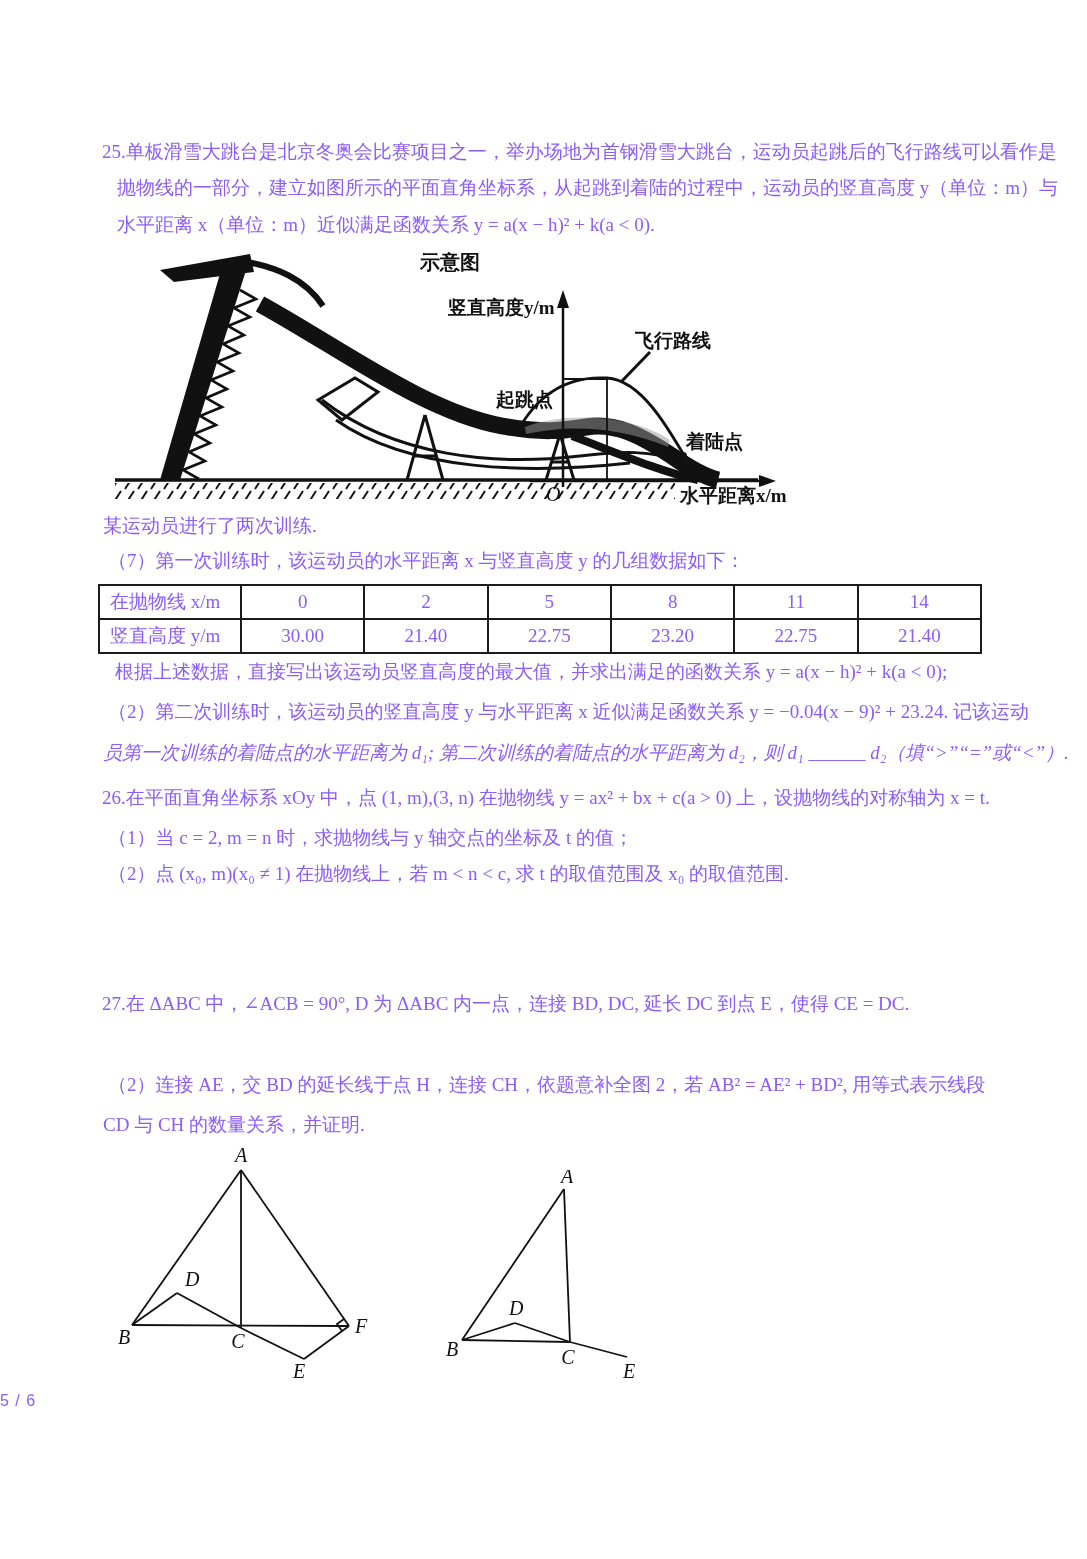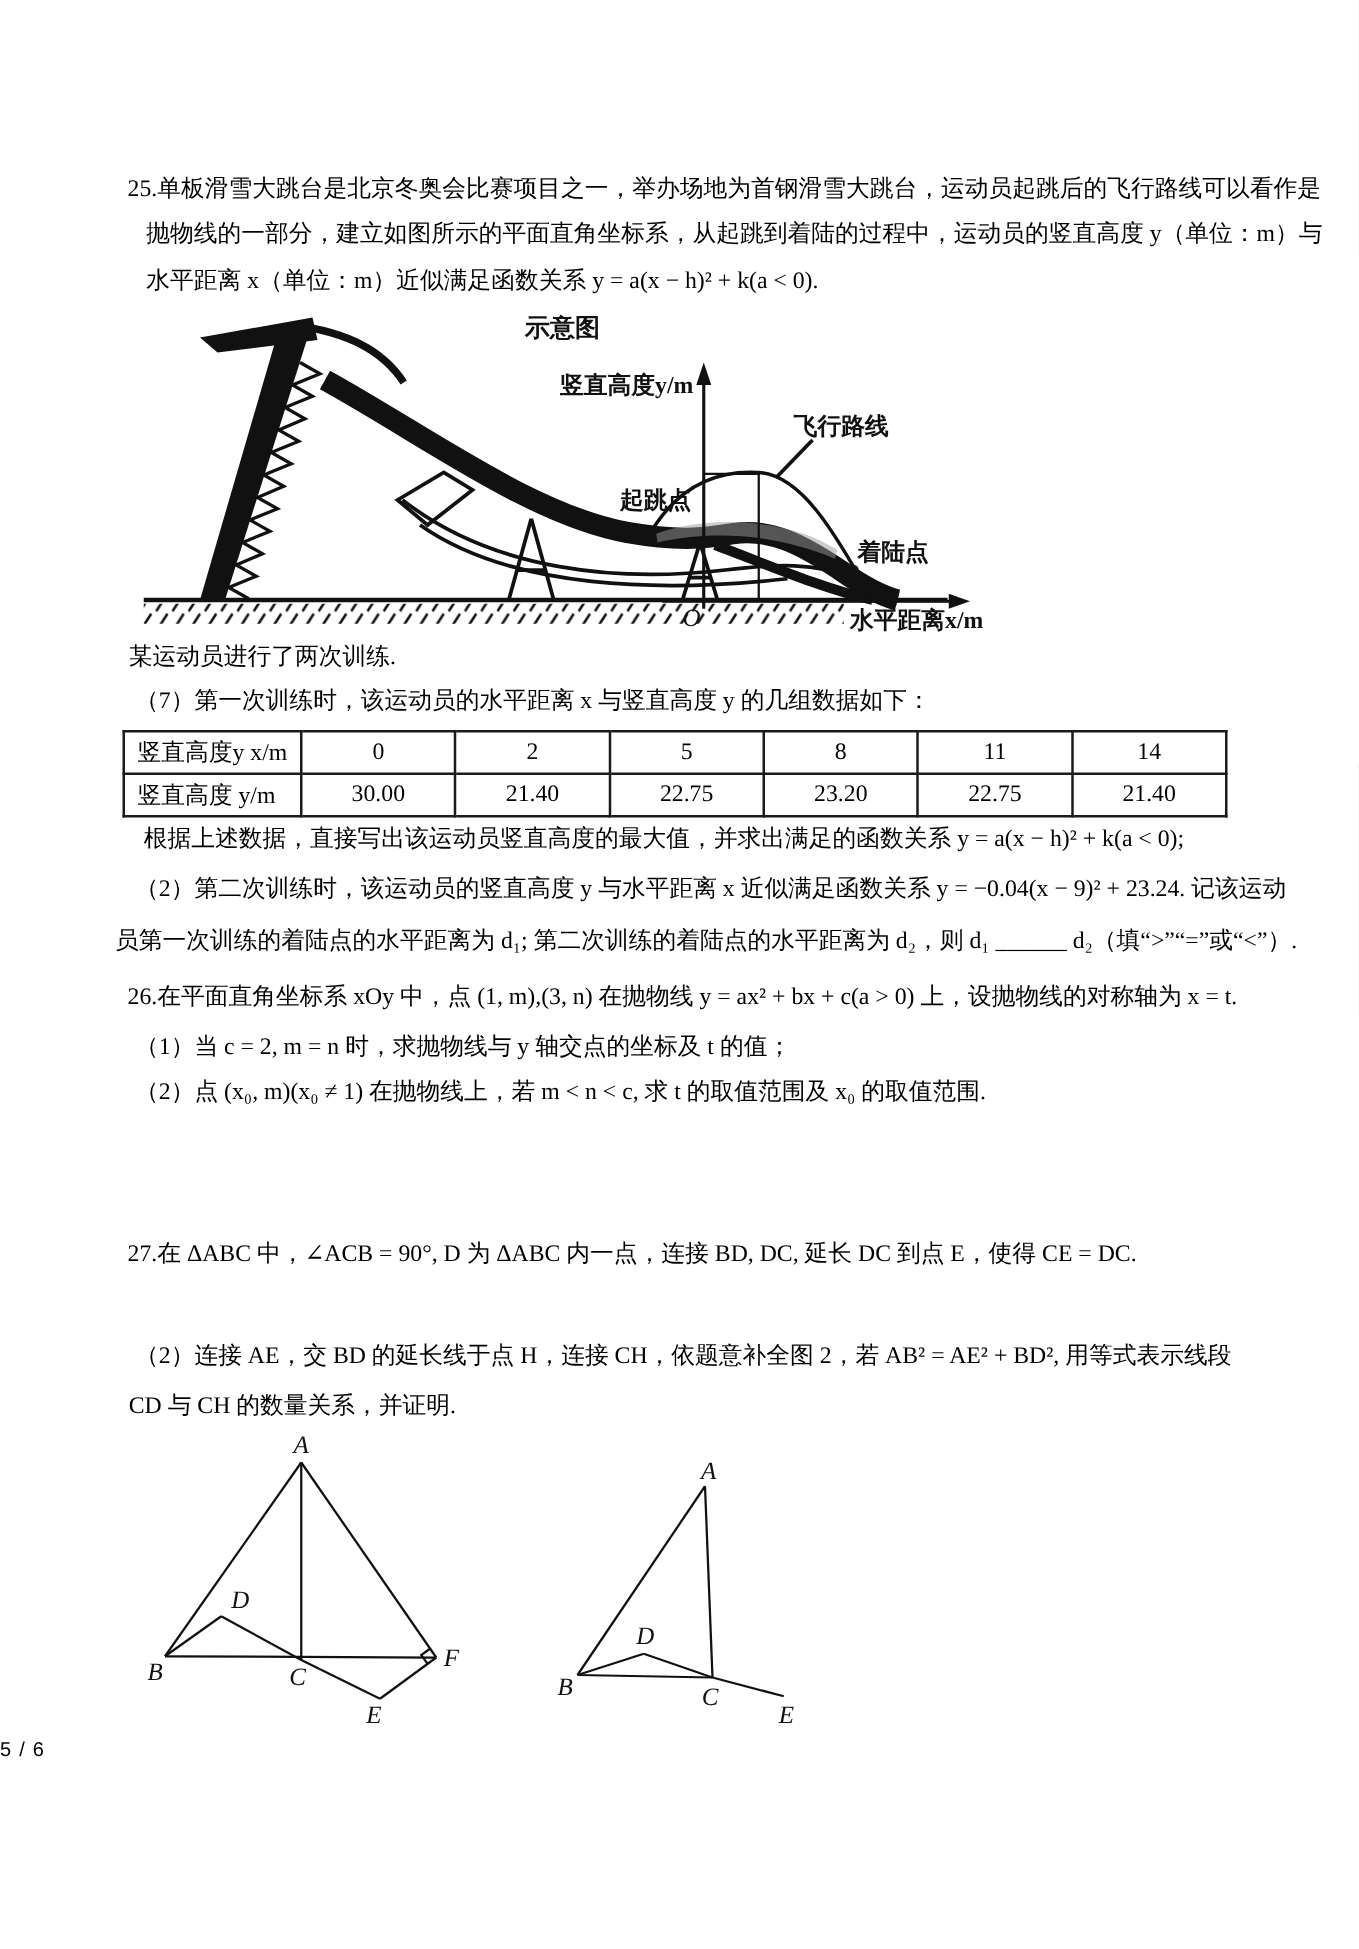--- a/index.html
+++ b/index.html
@@ -1,17 +1,17 @@
 <!DOCTYPE html>
 <html><head>
 <meta charset="utf-8">
 <style>
   html,body{margin:0;padding:0;background:#e8e8e8;}
   .page{position:relative;width:1087px;height:1559px;background:#ffffff;margin:0 auto;
-        font-family:"Liberation Serif","DejaVu Serif",serif;color:#000000;overflow:hidden;}
+        font-family:"Liberation Serif","DejaVu Serif",serif;color:#8b5cf6;overflow:hidden;}
   .tl{position:absolute;font-size:19px;line-height:1.3;white-space:nowrap;}
   .fig-svg{position:absolute;}
   svg text{font-family:"Liberation Serif","DejaVu Serif",serif;fill:#111;}
   .lbl{font-weight:600;font-size:19px;}
   .title{font-weight:700;font-size:20px;}
   .vlabel{font-style:italic;font-size:20px;}
   table.datatbl{position:absolute;left:98px;top:584px;border-collapse:collapse;table-layout:fixed;width:884px;}
   table.datatbl td{border:2px solid #1b1b1b;height:32px;font-size:19px;text-align:center;padding:0;}
   table.datatbl td.hd{text-align:left;padding-left:10px;width:130px;}
   .pagenum{position:absolute;top:1392px;left:0;width:100%;text-align:left;
@@ -93,21 +93,21 @@
     <text class="vlabel" x="436" y="251">O</text>
     <text class="lbl" x="570" y="252">水平距离x/m</text>
   </svg>
 
   <div class="tl" style="left:103px;top:514px;text-align:center;">某运动员进行了两次训练.</div>
   <div class="tl" style="left:108px;top:549px;">（7）第一次训练时，该运动员的水平距离 x 与竖直高度 y 的几组数据如下：</div>
 
   <table class="datatbl">
     <tbody>
         <tr>
-      <td class="hd">竖直高度y x/m</td>
+      <td class="hd">在抛物线 x/m</td>
       <td>0</td>
       <td>2</td>
       <td>5</td>
       <td>8</td>
       <td>11</td>
       <td>14</td>
     </tr>
     <tr>
       <td class="hd">竖直高度 y/m</td>
       <td>30.00</td>
@@ -115,21 +115,21 @@
       <td>22.75</td>
       <td>23.20</td>
       <td>22.75</td>
       <td>21.40</td>
     </tr>
   </tbody>
     </table>
 
   <div class="tl" style="left:115px;top:660px;">根据上述数据，直接写出该运动员竖直高度的最大值，并求出满足的函数关系 y = a(x − h)² + k(a &lt; 0);</div>
   <div class="tl" style="left:108px;top:700px;">（2）第二次训练时，该运动员的竖直高度 y 与水平距离 x 近似满足函数关系 y = −0.04(x − 9)² + 23.24. 记该运动</div>
-  <div class="tl" style="left:92px;top:741px;">员第一次训练的着陆点的水平距离为 d₁; 第二次训练的着陆点的水平距离为 d₂，则 d₁ ______ d₂（填“&gt;”“=”或“&lt;”）.</div>
+  <div class="tl" style="left:103px;top:741px;font-style:italic;">员第一次训练的着陆点的水平距离为 d₁; 第二次训练的着陆点的水平距离为 d₂，则 d₁ ______ d₂（填“&gt;”“=”或“&lt;”）.</div>
 
   <div class="tl" style="left:102px;top:786px;">26.在平面直角坐标系 xOy 中，点 (1, m),(3, n) 在抛物线 y = ax² + bx + c(a &gt; 0) 上，设抛物线的对称轴为 x = t.</div>
   <div class="tl" style="left:108px;top:826px;">（1）当 c = 2, m = n 时，求抛物线与 y 轴交点的坐标及 t 的值；</div>
   <div class="tl" style="left:108px;top:862px;">（2）点 (x₀, m)(x₀ ≠ 1) 在抛物线上，若 m &lt; n &lt; c, 求 t 的取值范围及 x₀ 的取值范围.</div>
 
   <div class="tl" style="left:102px;top:992px;">27.在 ΔABC 中，∠ACB = 90°, D 为 ΔABC 内一点，连接 BD, DC, 延长 DC 到点 E，使得 CE = DC.</div>
   <div class="tl" style="left:108px;top:1073px;">（2）连接 AE，交 BD 的延长线于点 H，连接 CH，依题意补全图 2，若 AB² = AE² + BD², 用等式表示线段</div>
   <div class="tl" style="left:103px;top:1113px;">CD 与 CH 的数量关系，并证明.</div>
 
   <svg class="fig-svg" style="left:100px;top:1145px;" width="290" height="245" viewBox="0 0 290 245">

